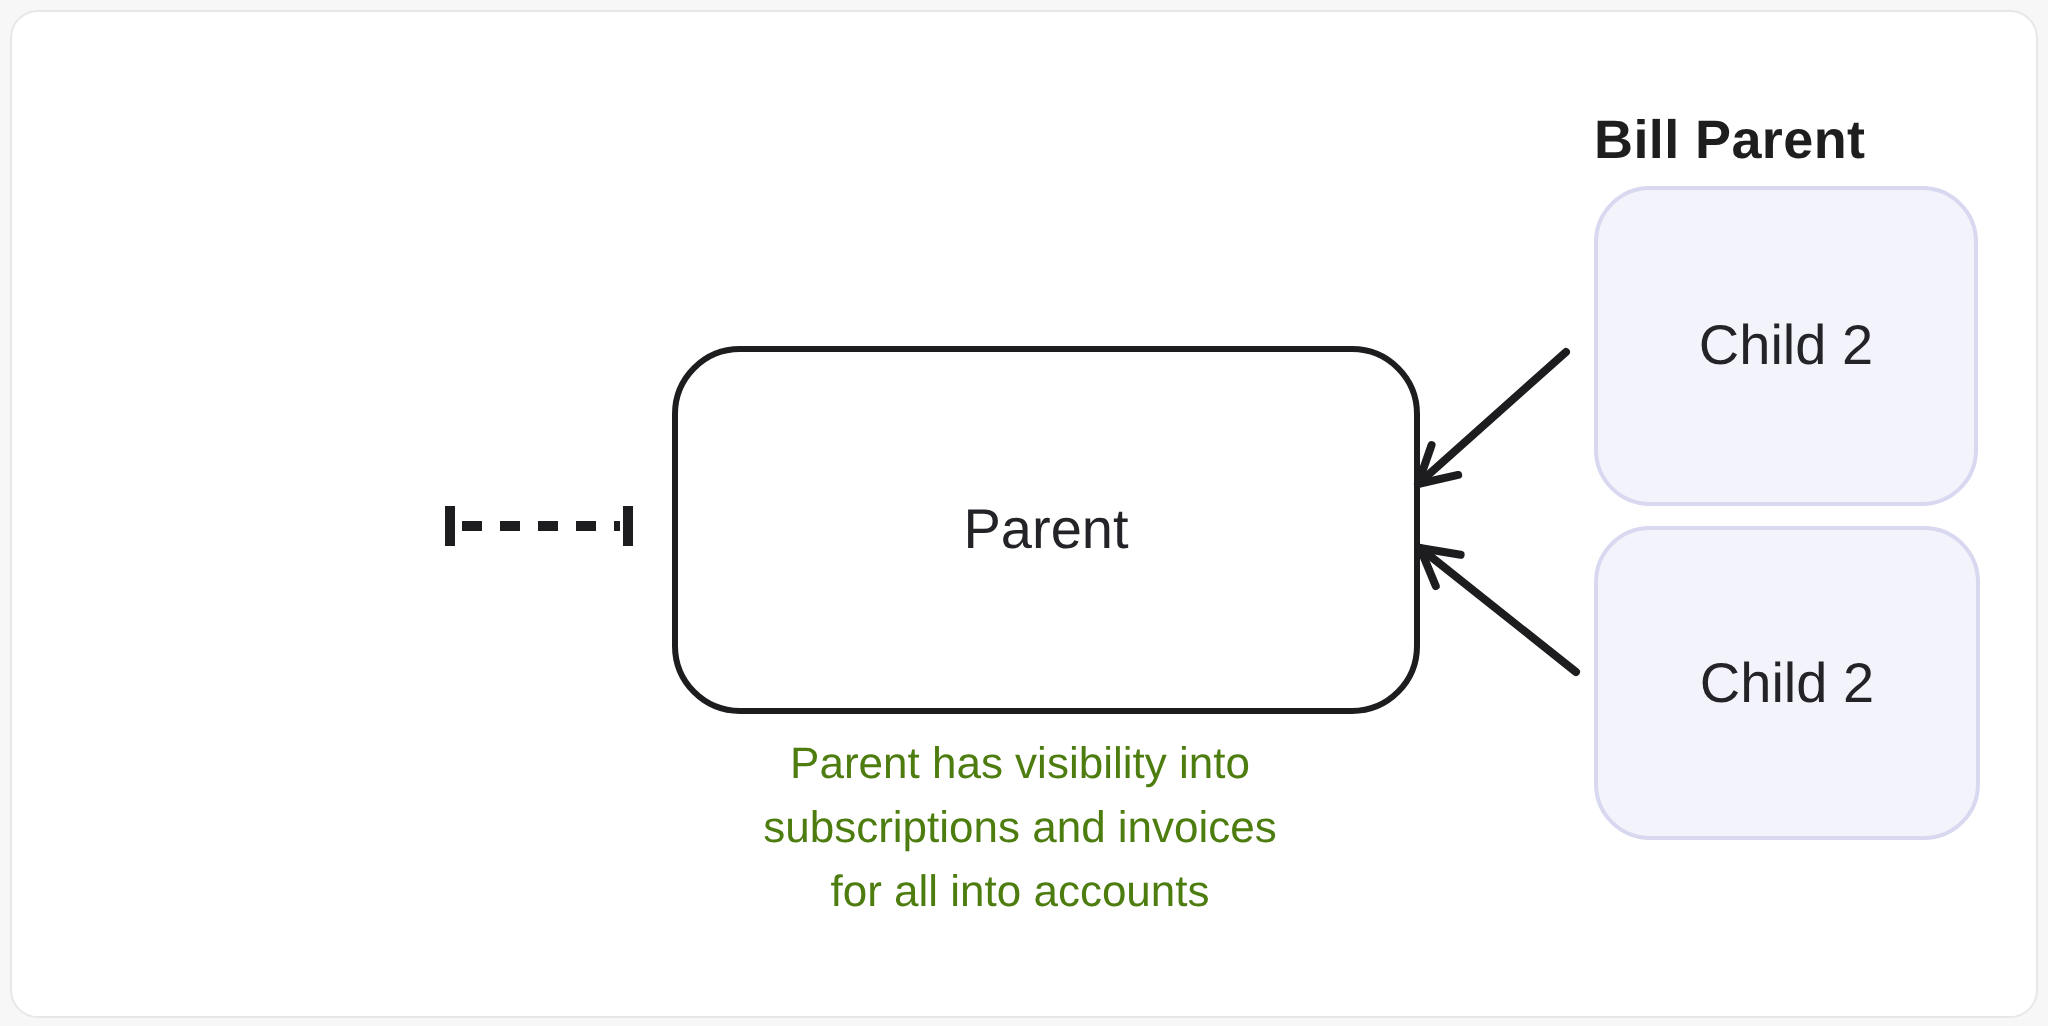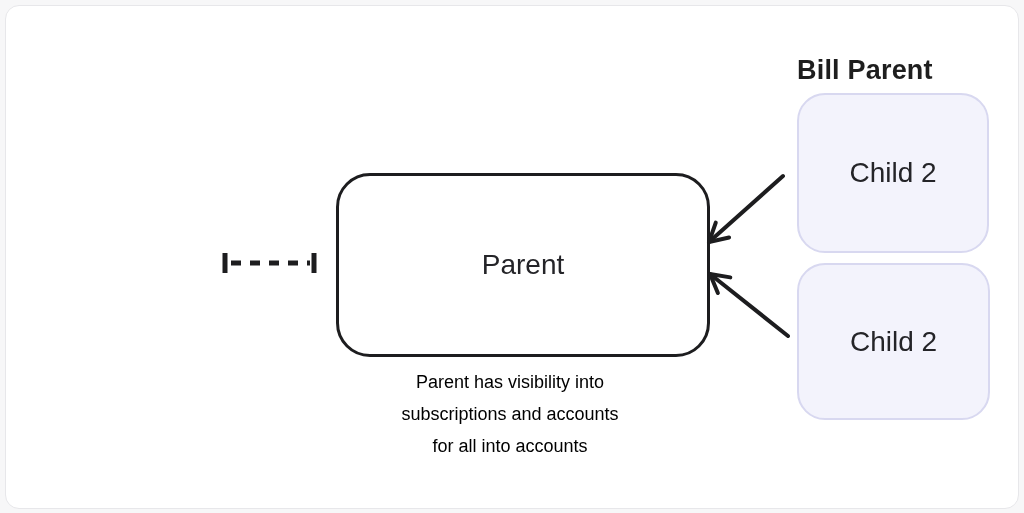--- a/index.html
+++ b/index.html
@@ -53,23 +53,23 @@
     border-radius: 34px;
   }
   .node-child1 { left: 27px;  top: 177px; width: 191px; height: 158px; }
   .node-parent { left: 336px; top: 173px; width: 374px; height: 184px; }
   .node-child3 { left: 797px; top: 93px;  width: 192px; height: 160px; }
   .node-child2 { left: 797px; top: 263px; width: 193px; height: 157px; }
   .caption {
     position: absolute;
     left: 330px; top: 366px; width: 360px;
     text-align: center;
-    font-size: 18px;
+    font-size: 22px;
     line-height: 32px;
-    color: #000000;
+    color: #4d7c0f;
   }
   .caption span { display: block; }
   .connectors {
     position: absolute;
     left: 0; top: 0;
     pointer-events: none;
   }
 </style>
 </head>
 <body>
@@ -88,21 +88,21 @@
   <div class="node child-node node-child3">
     <span>Child 2</span>
   </div>
 
   <div class="node child-node node-child2">
     <span>Child 2</span>
   </div>
 
   <div class="caption">
     <span>Parent has visibility into</span>
-    <span>subscriptions and accounts</span>
+    <span>subscriptions and invoices</span>
     <span>for all into accounts</span>
   </div>
 
   <svg class="connectors" width="1024" height="513" viewBox="0 0 1024 513">
     <defs>
       <marker id="openArrow" markerUnits="userSpaceOnUse" markerWidth="28" markerHeight="28" viewBox="0 0 28 28" refX="23" refY="14" orient="auto">
         <polyline points="5,4 23,14 5,24" fill="none" stroke="#1d1d1f" stroke-width="4" stroke-linecap="round" stroke-linejoin="round"></polyline>
       </marker>
     </defs>
 

